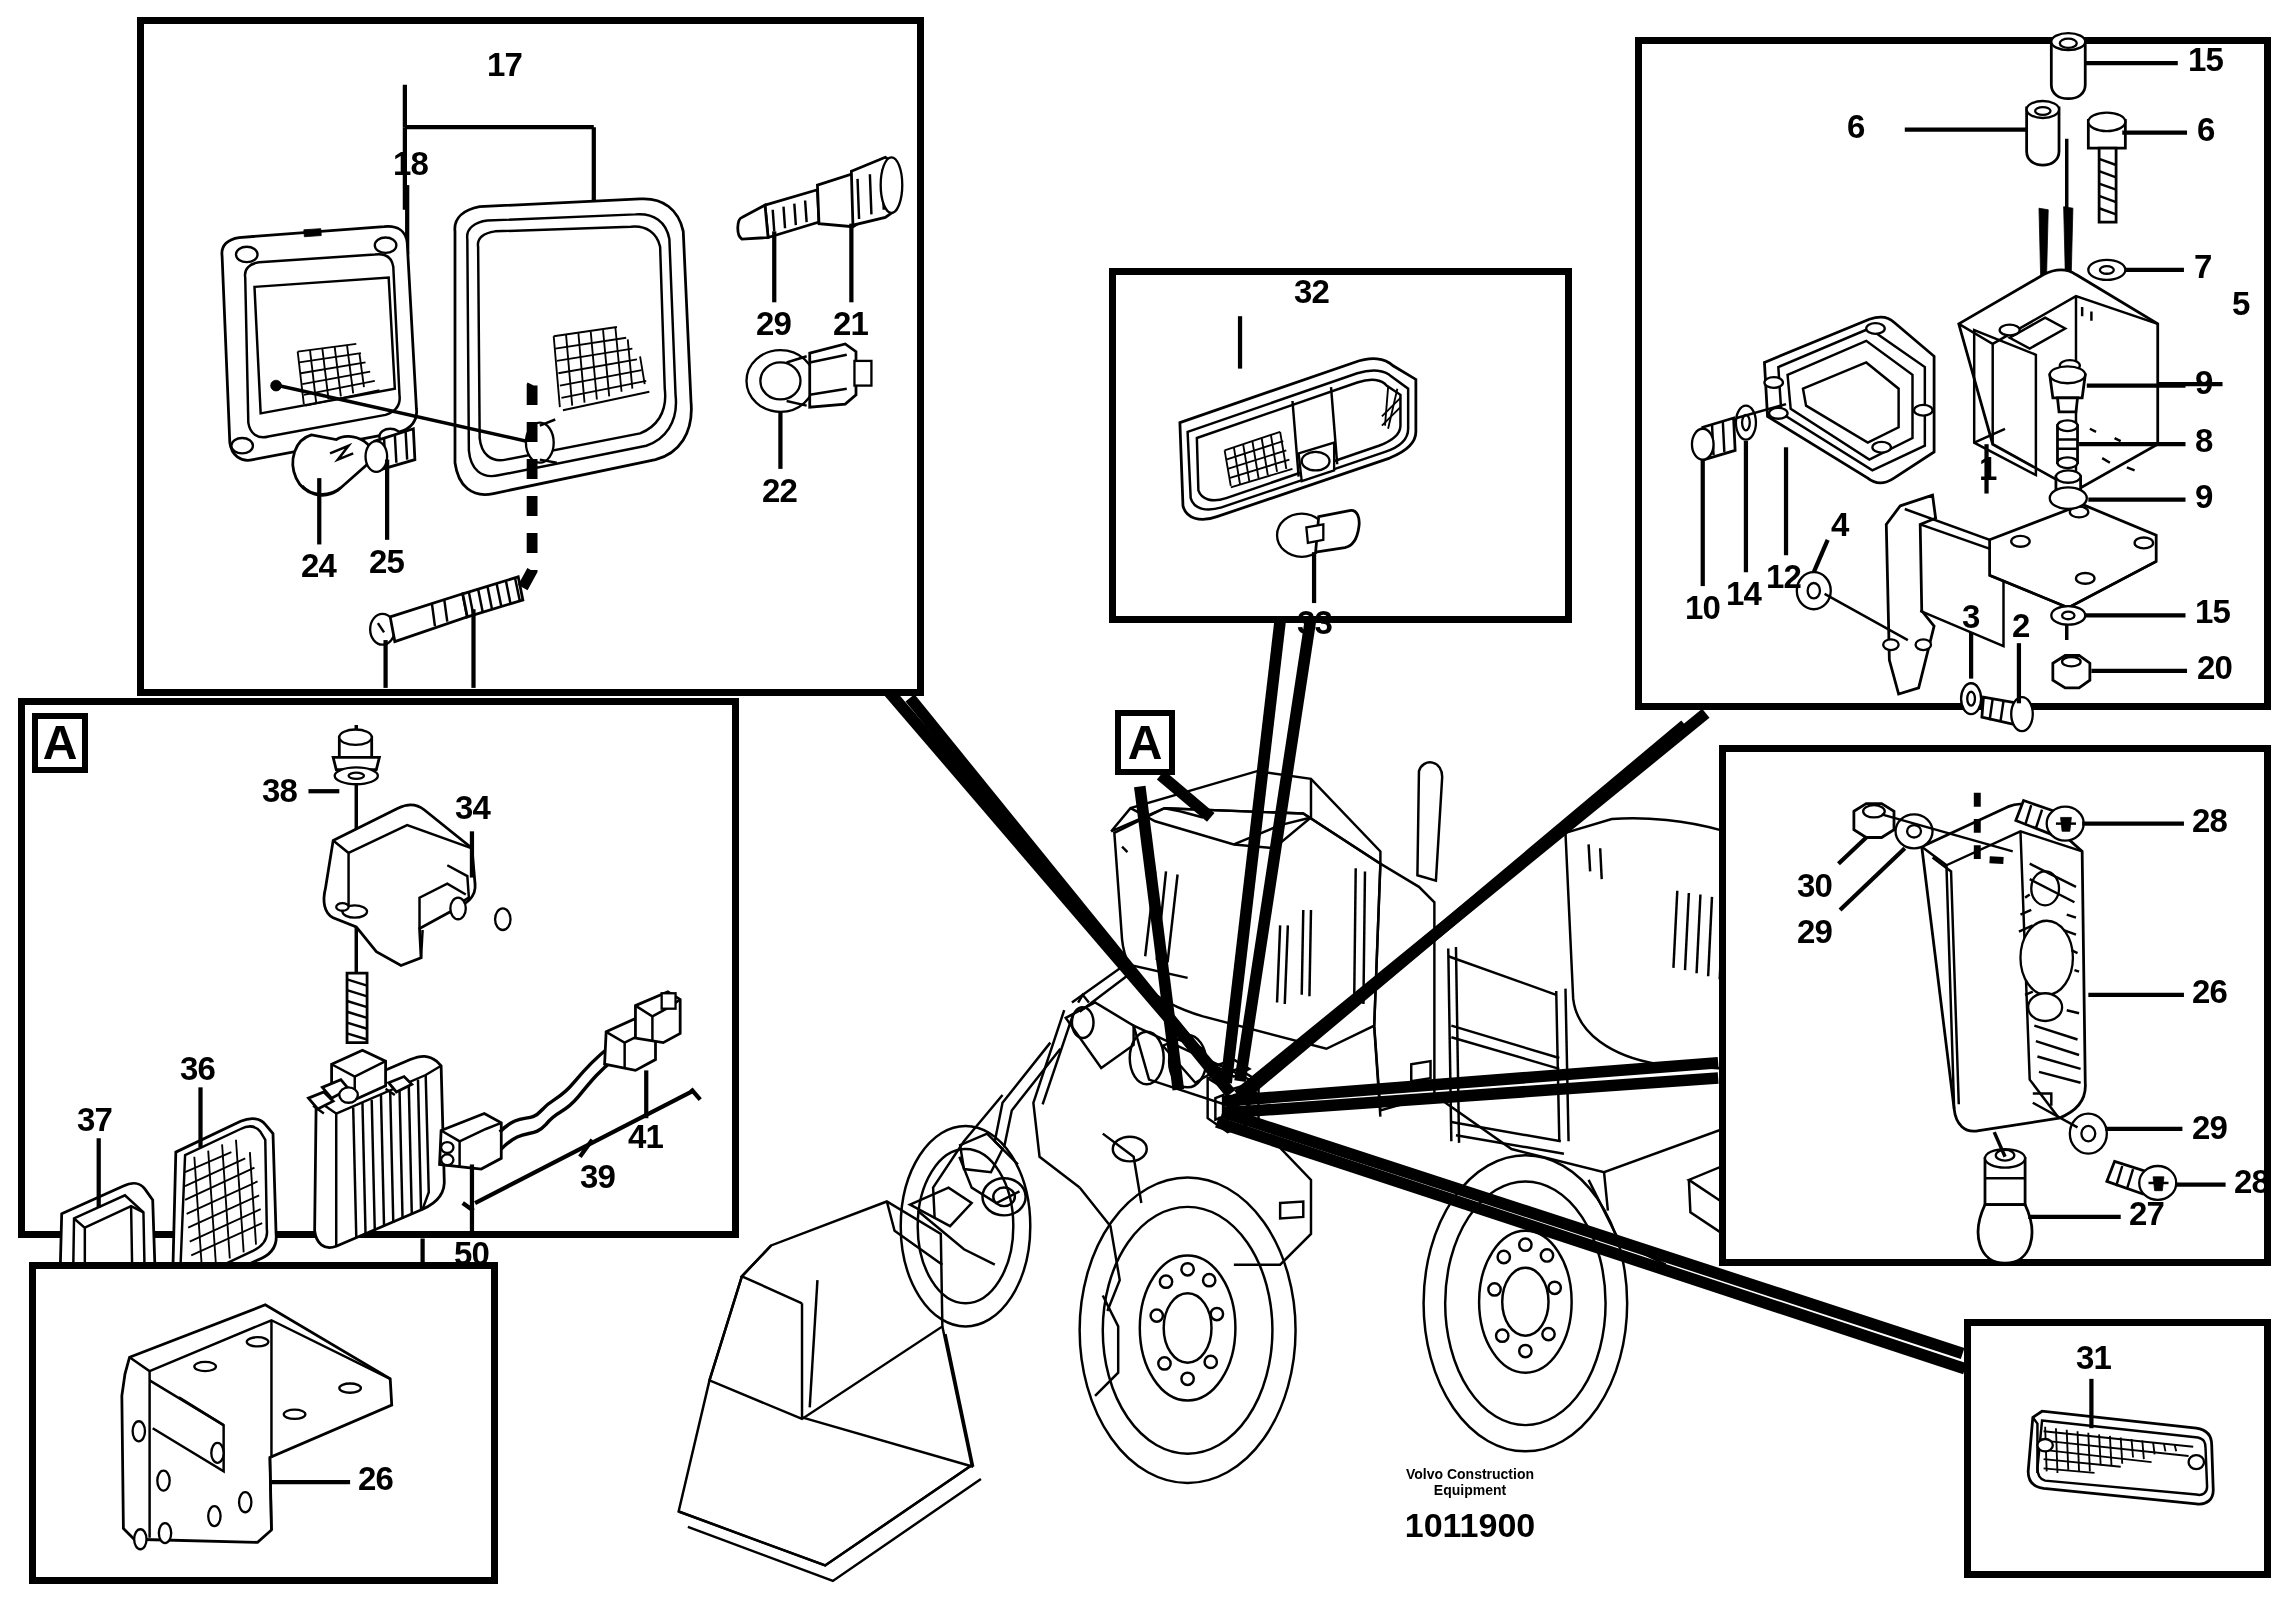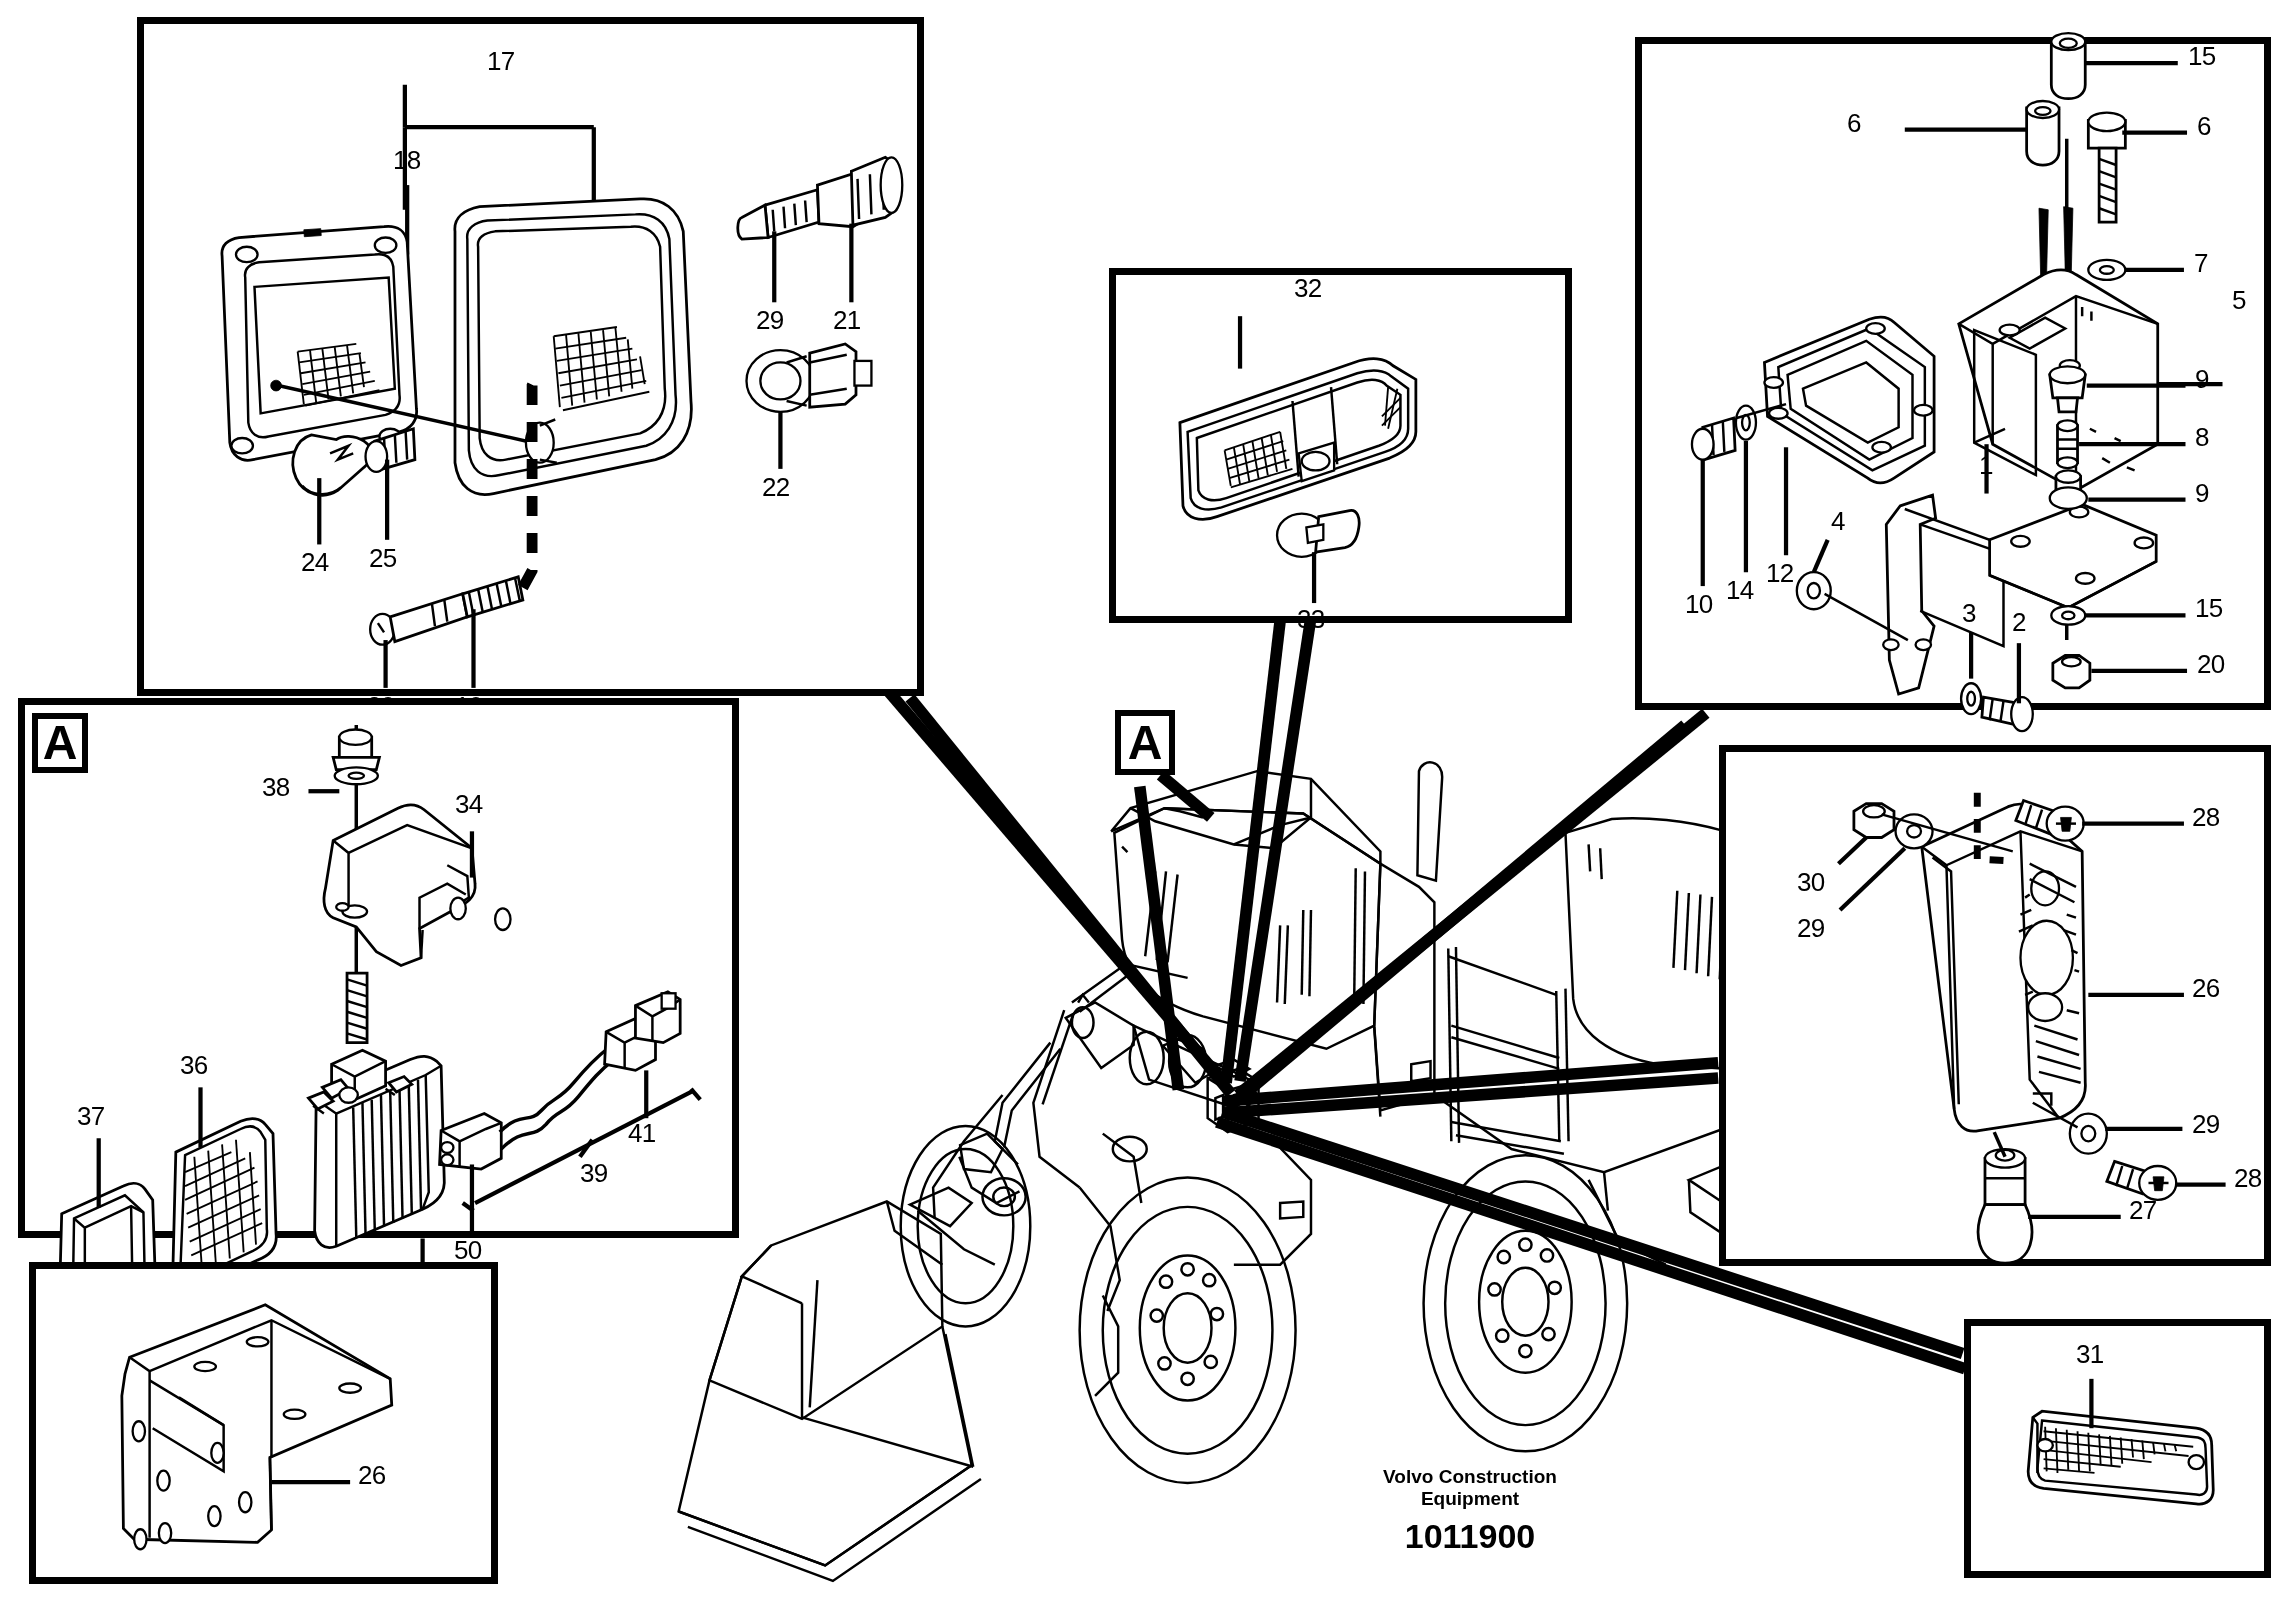--- a/index.html
+++ b/index.html
@@ -3,24 +3,24 @@
 <meta charset="utf-8">
 <style>
   html,body{margin:0;padding:0;background:#ffffff;}
   body{width:2295px;height:1621px;position:relative;overflow:hidden;
        font-family:"Liberation Sans", sans-serif;color:#000;}
   #stage{position:absolute;left:0;top:0;width:2295px;height:1621px;}
   .panel{position:absolute;border:7px solid #000;background:#fff;box-sizing:border-box;}
   .abox{position:absolute;border:6.2px solid #000;background:#fff;box-sizing:border-box;
         display:flex;align-items:center;justify-content:center;
         font-weight:bold;font-size:48px;line-height:1;}
-  .lbl{position:absolute;font-weight:normal;font-size:26px;line-height:1;
+  .lbl{position:absolute;font-weight:bold;font-size:33px;line-height:1;
        letter-spacing:-0.8px;white-space:nowrap;}
   .credit{position:absolute;text-align:center;font-weight:bold;line-height:1.15;}
-  .credit .c1{font-size:19px;}
+  .credit .c1{font-size:14px;}
   .credit .c2{font-size:34px;margin-top:7.7px;}
   svg{position:absolute;left:0;top:0;overflow:visible;}
   .ln{stroke:#000;fill:none;}
   .thin{stroke-width:3.2;}
   .med{stroke-width:4.5;}
   .lead{stroke-width:5.5;}
   .fat{stroke-width:15;}
   .hatch{stroke:#000;stroke-width:2.4;fill:none;}
   .wh{fill:#fff;stroke:#000;stroke-width:3.6;}
   .blk{fill:#000;}

